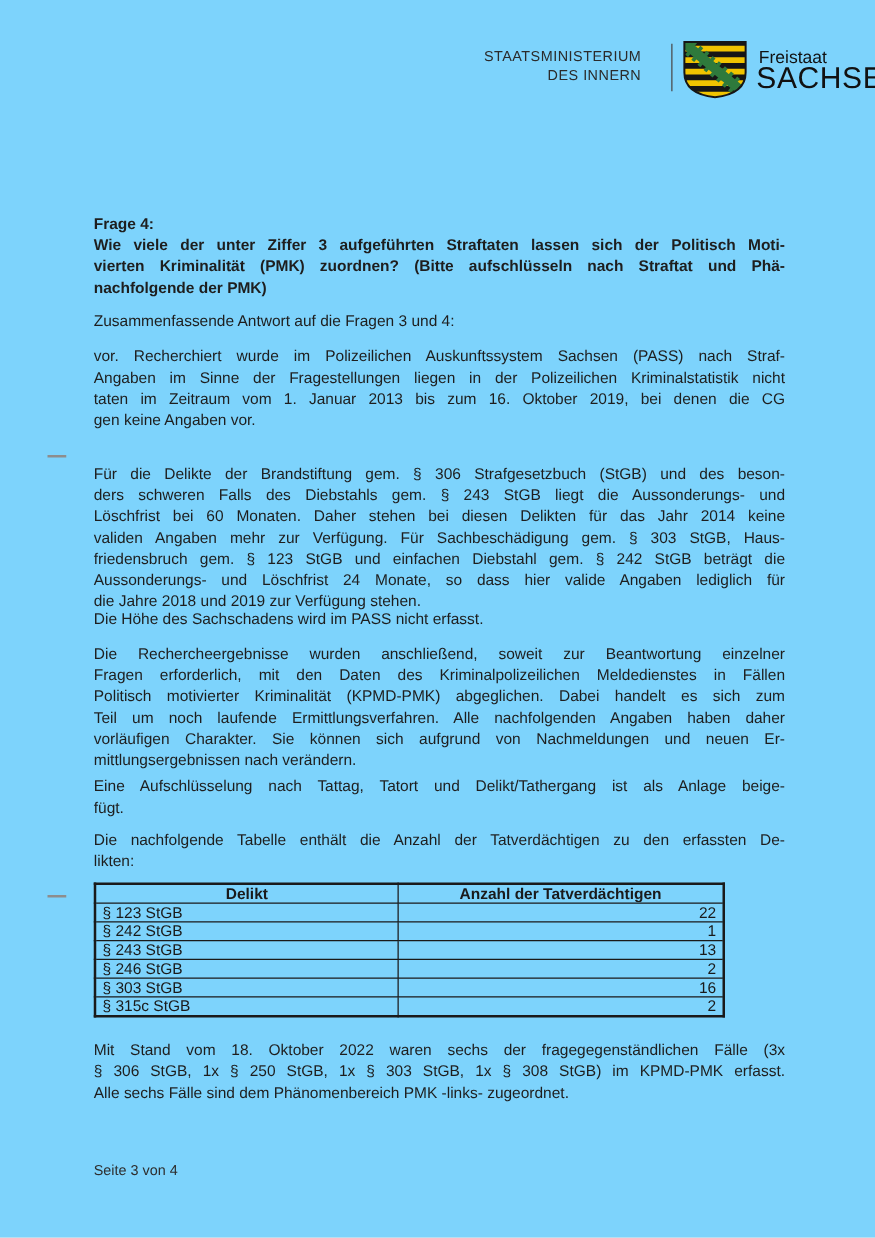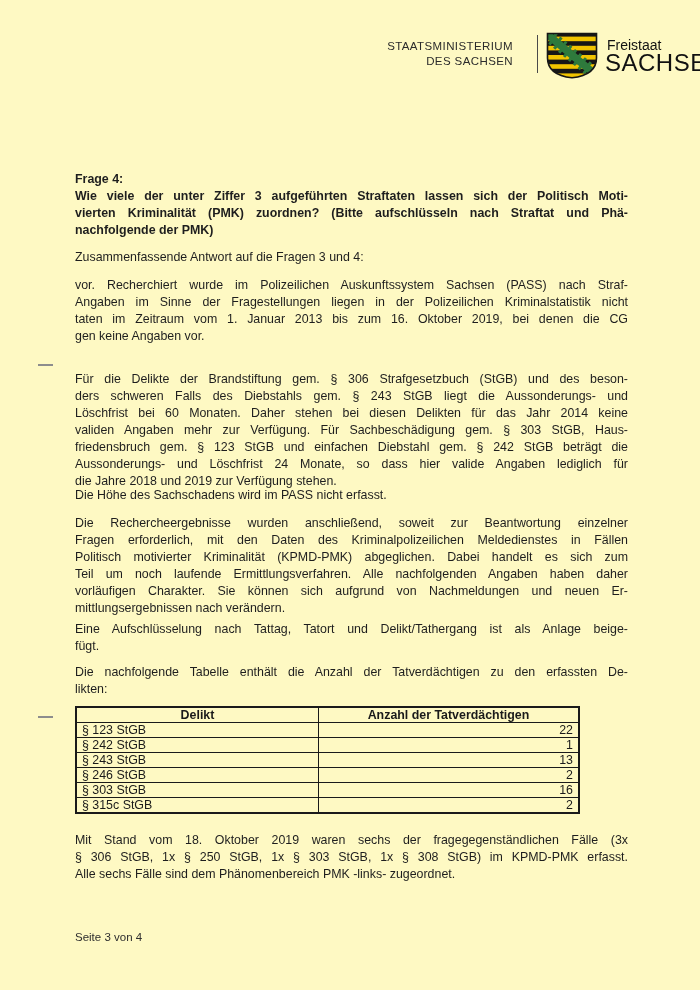--- a/index.html
+++ b/index.html
@@ -1,18 +1,18 @@
 <!DOCTYPE html>
 <html><head>
 <meta charset="utf-8">
 <style>
   html,body { margin:0; padding:0; background:#e8e8e8; }
   .page {
     position:relative; width:700px; height:990px; margin:0 auto;
-    background:#fef9c3; overflow:hidden;
+    background:#7dd3fc; overflow:hidden;
     font-family:"Liberation Sans", sans-serif;
     color:#1e1e1e;
   }
 
   
   .letterhead { position:absolute; top:0; left:0; right:0; height:100px; }
   .ministry {
     position:absolute; top:39px; right:187px; width:220px;
     text-align:right; font-size:11.5px; line-height:15px;
     letter-spacing:0.4px; color:#2b2b2b; font-weight:400;
@@ -64,21 +64,21 @@
   }
 </style>
 </head>
 <body>
 
 <div class="page">
 
   <div class="letterhead">
     <div class="ministry">
       <div>STAATSMINISTERIUM</div>
-      <div>DES SACHSEN</div>
+      <div>DES INNERN</div>
     </div>
     <div class="hdr-divider"></div>
 
     <svg class="coat" viewBox="0 0 52 47" aria-hidden="true">
       <defs>
         <clipPath id="shieldClip">
           <path d="M1.5,1.5 H50.5 V26 C50.5,38.5 40.5,44.2 26,45.8 C11.5,44.2 1.5,38.5 1.5,26 Z"></path>
         </clipPath>
       </defs>
       <g clip-path="url(#shieldClip)">
@@ -180,21 +180,21 @@
       </tr>
       <tr>
         <td class="delikt">§ 315c StGB</td>
         <td class="count">2</td>
       </tr>
     </tbody>
       </table>
   </div>
 
   <div class="blk" style="top:832px">
-      <div class="ln">Mit Stand vom 18. Oktober 2019 waren sechs der fragegegenständlichen Fälle (3x</div>
+      <div class="ln">Mit Stand vom 18. Oktober 2022 waren sechs der fragegegenständlichen Fälle (3x</div>
       <div class="ln">§ 306 StGB, 1x § 250 StGB, 1x § 303 StGB, 1x § 308 StGB) im KPMD-PMK erfasst.</div>
       <div class="ln ln-end">Alle sechs Fälle sind dem Phänomenbereich PMK -links- zugeordnet.</div>
     </div>
 
   <div class="fold-mark fold-top"></div>
   <div class="fold-mark fold-bottom"></div>
 
   <div class="footer">Seite 3 von 4</div>
 
 </div>

